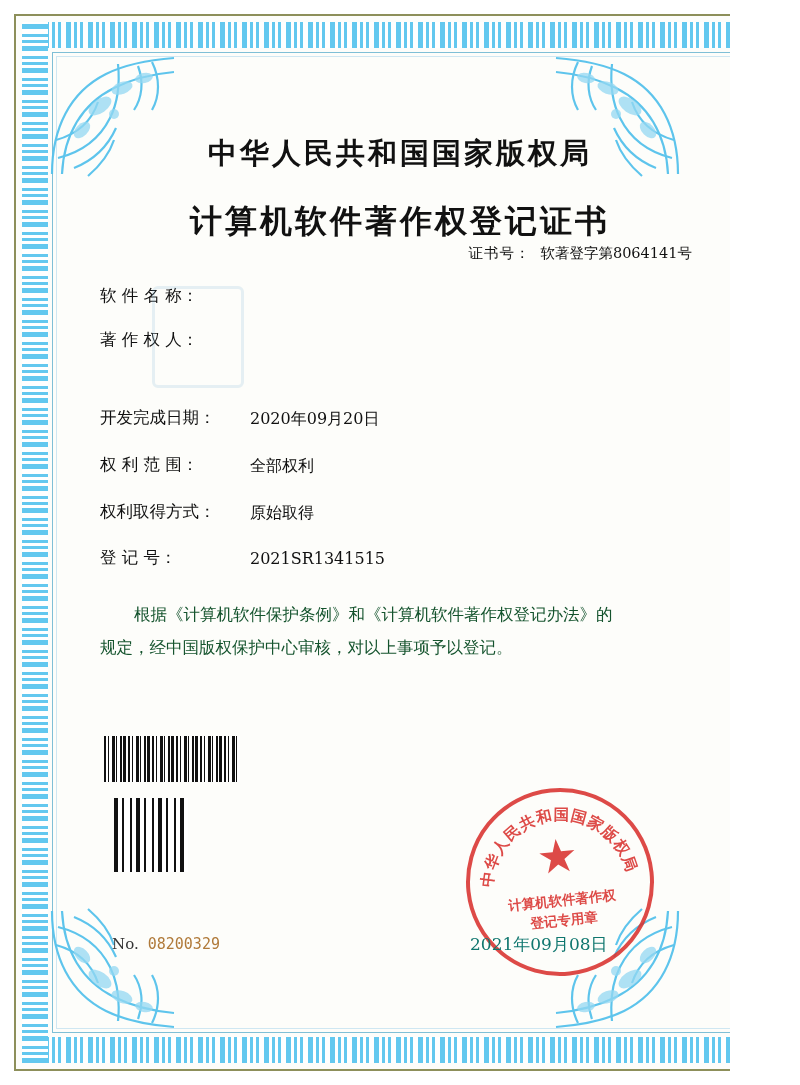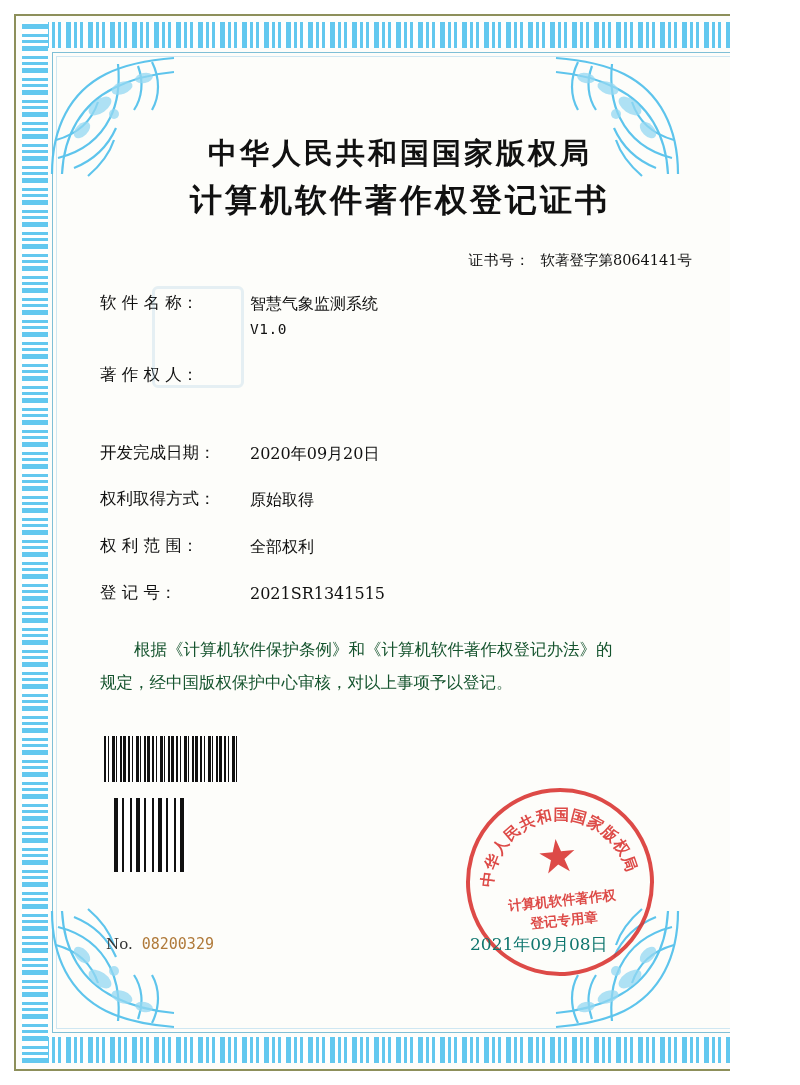--- a/index.html
+++ b/index.html
@@ -102,27 +102,26 @@
     color: #111;
     margin-top: 78px;
     font-family: "DejaVu Serif", serif;
   }
   .title-sub {
     text-align: center;
     font-size: 32px;
     font-weight: bold;
     letter-spacing: 3px;
     color: #111;
-    margin-top: 5px;
+    margin-top: 26px;
     font-family: "DejaVu Serif", serif;
   }
   .cert-no {
     text-align: right;
     padding-right: 52px;
-    margin-top: 28px;
     font-size: 14.5px;
     color: #111;
     font-family: "DejaVu Serif", serif;
   }
   .cert-no .cn-label { letter-spacing: 1px; }
   .cert-no .cn-value { margin-left: 10px; }
 
   .fields {
     margin-top: 22px;
     padding-left: 44px;
@@ -234,21 +233,21 @@
     font-family: "DejaVu Serif", serif;
     font-weight: bold;
     font-size: 13.5px;
   }
   .seal-line1 { top: 100px; }
   .seal-line2 { top: 120px; }
 
   
   .footer-no {
     position: absolute;
-    left: 106px;
+    left: 112px;
     top: 935px;
     font-size: 15px;
     color: #b07a3a;
     font-family: "DejaVu Sans Mono", monospace;
   }
   .footer-no .lbl { color: #333; font-family: "DejaVu Serif", serif; }
   .footer-date {
     position: absolute;
     left: 470px;
     top: 933px;
@@ -366,46 +365,42 @@
     <div class="title-sub">计算机软件著作权登记证书</div>
 
     <div class="cert-no">
       <span class="cn-label">证书号：</span><span class="cn-value">软著登字第8064141号</span>
     </div>
 
     <div class="fields">
 
       <div class="field-row">
         <div class="field-label">软 件 名 称：</div>
-        <div class="field-value">
-          <span>智慧气象监测系统</span><br>
-          <span class="mono">V1.0</span>
-        </div>
       </div>
 
       <div class="field-row" style="margin-top:22px;">
         <div class="field-label">著 作 权 人：</div>
       </div>
 
       <div class="gap-row"></div>
 
       <div class="field-row">
         <div class="field-label">开发完成日期：</div>
         <div class="field-value">2020年09月20日</div>
       </div>
 
 
       <div class="field-row">
+        <div class="field-label">权 利 范 围：</div>
+        <div class="field-value">全部权利</div>
+      </div>
+
+      <div class="field-row">
         <div class="field-label">权利取得方式：</div>
         <div class="field-value">原始取得</div>
-      </div>
-
-      <div class="field-row">
-        <div class="field-label">权 利 范 围：</div>
-        <div class="field-value">全部权利</div>
       </div>
 
       <div class="field-row">
         <div class="field-label">登 记 号：</div>
         <div class="field-value mono">2021SR1341515</div>
       </div>
 
     </div>
 
     <div class="para">

